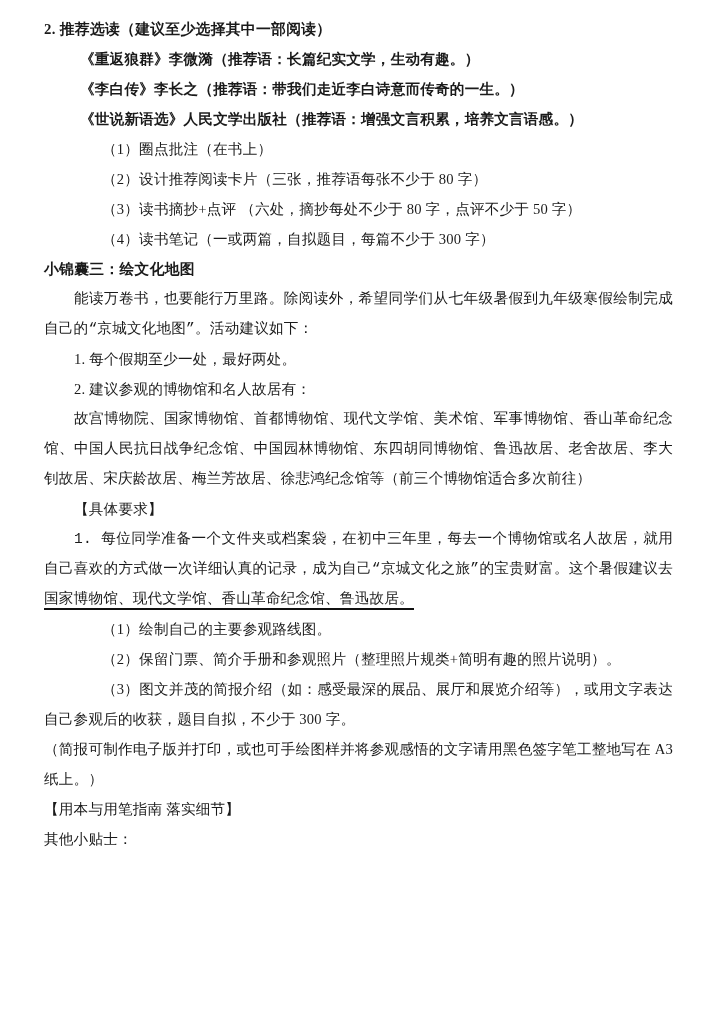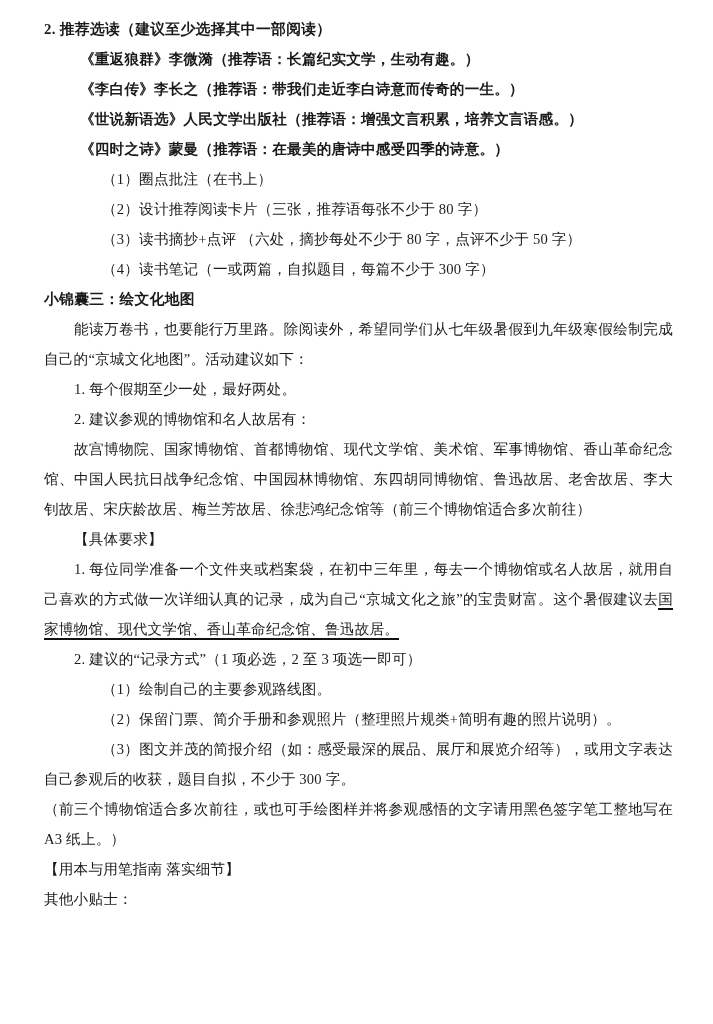--- a/index.html
+++ b/index.html
@@ -32,21 +32,21 @@
   .indent-req  { padding-left: 36px; }
   .indent-num  { padding-left: 58px; }
   .indent-para { padding-left: 30px; }
   .flow {
     font-size: 14.6px;
     line-height: 30px;
     text-align: justify;
     text-justify: inter-ideograph;
     letter-spacing: 0.2px;
   }
-  .flow.first { text-indent: 30px; }
+  .flow.first { text-indent: 30px; font-family: Liberation Mono, monospace; }
   .section-head {
     font-size: 14.8px;
     line-height: 30px;
     font-weight: bold;
     letter-spacing: 0.3px;
   }
   .underline-seg {
     border-bottom: 2px solid #111;
     padding-bottom: 1px;
   }
@@ -54,46 +54,44 @@
 </head>
 <body>
 
 <div class="page">
 
   <div class="line section-head indent1">2. 推荐选读（建议至少选择其中一部阅读）</div>
 
   <div class="line indent-book">《重返狼群》李微漪（推荐语：长篇纪实文学，生动有趣。）</div>
   <div class="line indent-book">《李白传》李长之（推荐语：带我们走近李白诗意而传奇的一生。）</div>
   <div class="line indent-book">《世说新语选》人民文学出版社（推荐语：增强文言积累，培养文言语感。）</div>
-  <div class="line indent-book">《四时之诗》蒙曼（推荐语：在最美的唐诗中感受四季的诗意。）</div>
 
   <div class="line indent-num">（1）圈点批注（在书上）</div>
   <div class="line indent-num">（2）设计推荐阅读卡片（三张，推荐语每张不少于 80 字）</div>
   <div class="line indent-num">（3）读书摘抄+点评 （六处，摘抄每处不少于 80 字，点评不少于 50 字）</div>
   <div class="line indent-num">（4）读书笔记（一或两篇，自拟题目，每篇不少于 300 字）</div>
 
   <div class="line section-head indent1">小锦囊三：绘文化地图</div>
 
   <div class="flow first">能读万卷书，也要能行万里路。除阅读外，希望同学们从七年级暑假到九年级寒假绘制完成自己的“京城文化地图”。活动建议如下：</div>
 
   <div class="line indent-para">1. 每个假期至少一处，最好两处。</div>
   <div class="line indent-para">2. 建议参观的博物馆和名人故居有：</div>
 
   <div class="flow first">故宫博物院、国家博物馆、首都博物馆、现代文学馆、美术馆、军事博物馆、香山革命纪念馆、中国人民抗日战争纪念馆、中国园林博物馆、东四胡同博物馆、鲁迅故居、老舍故居、李大钊故居、宋庆龄故居、梅兰芳故居、徐悲鸿纪念馆等（前三个博物馆适合多次前往）</div>
 
   <div class="line indent-para">【具体要求】</div>
 
   <div class="flow first"><span>1. 每位同学准备一个文件夹或档案袋，在初中三年里，每去一个博物馆或名人故居，就用自己喜欢的方式做一次详细认真的记录，成为自己“京城文化之旅”的宝贵财富。这个暑假建议去</span><span class="underline-seg">国家博物馆、现代文学馆、香山革命纪念馆、鲁迅故居。</span></div>
 
-  <div class="line indent-para">2. 建议的“记录方式”（1 项必选，2 至 3 项选一即可）</div>
 
   <div class="line indent-num">（1）绘制自己的主要参观路线图。</div>
   <div class="line indent-num">（2）保留门票、简介手册和参观照片（整理照片规类+简明有趣的照片说明）。</div>
   <div class="flow" style="text-indent:58px">（3）图文并茂的简报介绍（如：感受最深的展品、展厅和展览介绍等），或用文字表达自己参观后的收获，题目自拟，不少于 300 字。</div>
 
-  <div class="flow">（前三个博物馆适合多次前往，或也可手绘图样并将参观感悟的文字请用黑色签字笔工整地写在 A3 纸上。）</div>
+  <div class="flow">（简报可制作电子版并打印，或也可手绘图样并将参观感悟的文字请用黑色签字笔工整地写在 A3 纸上。）</div>
 
   <div class="line">【用本与用笔指南 落实细节】</div>
 
   <div class="line">其他小贴士：</div>
 
 
 </div>
 
 </body></html>

